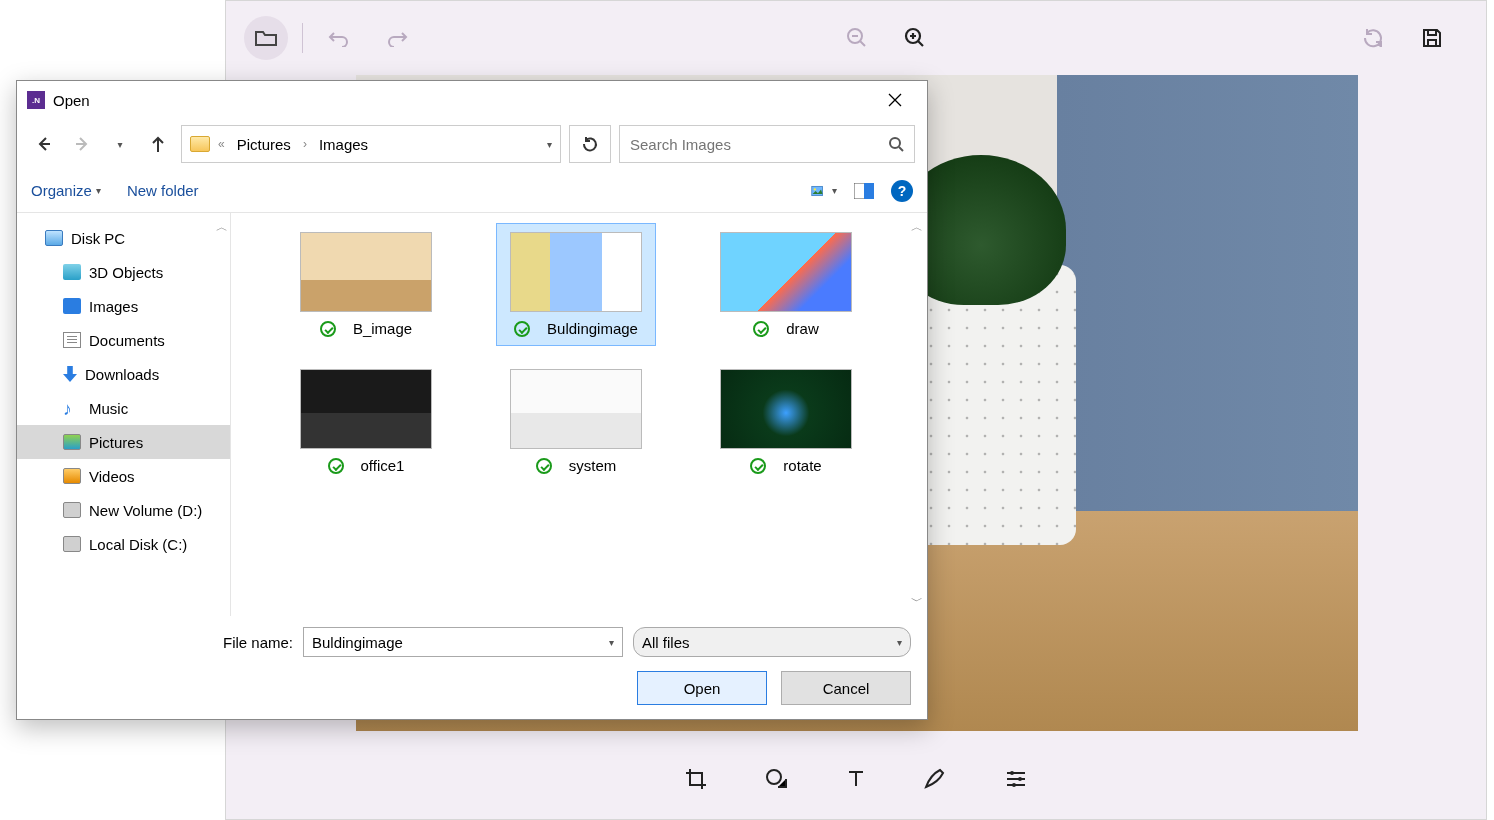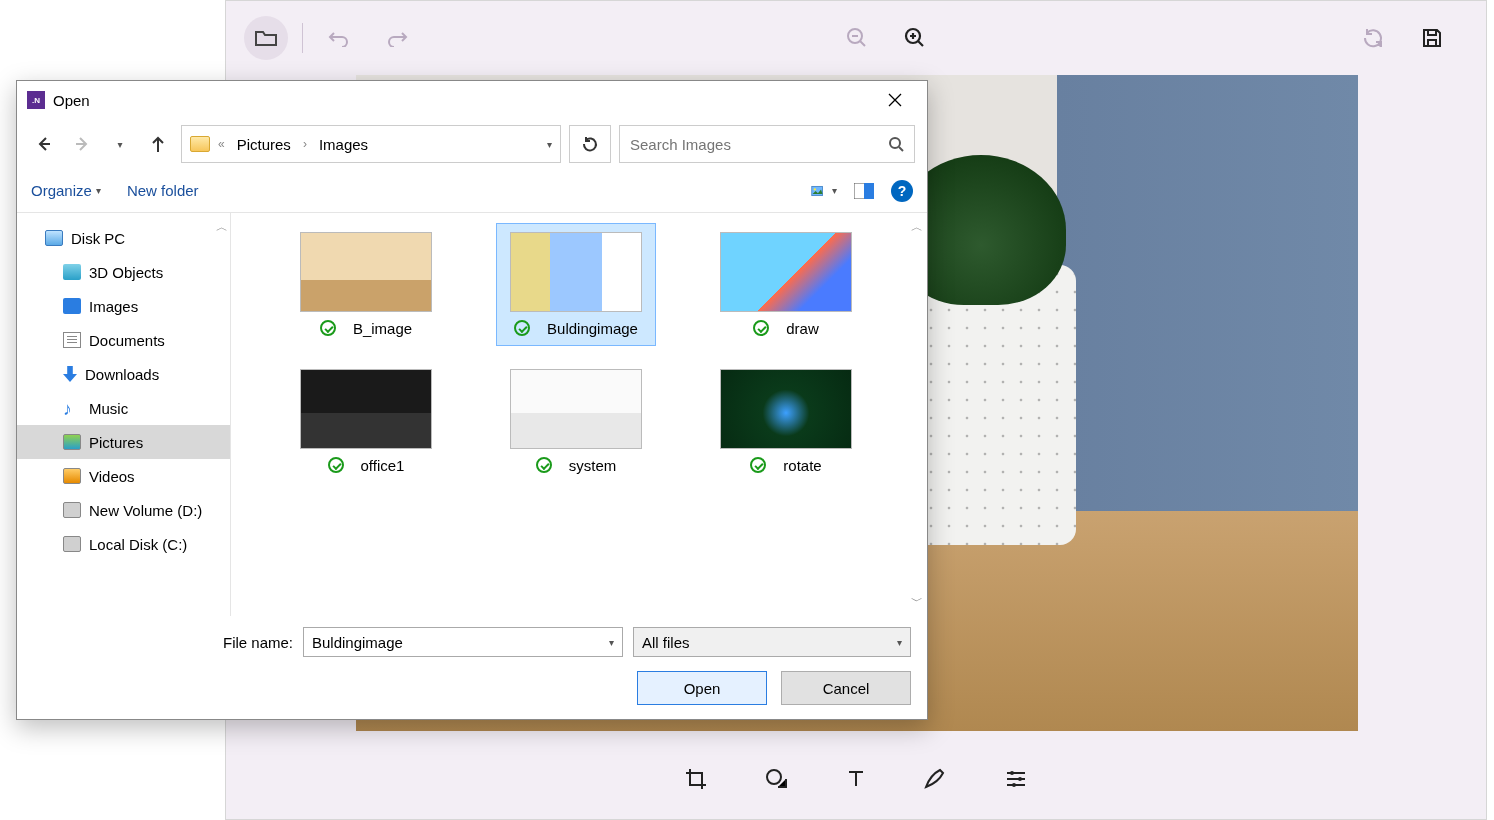--- a/index.html
+++ b/index.html
@@ -93,32 +93,32 @@
 .grid { display:grid; grid-template-columns: repeat(3, 210px); gap:14px 0; }
 .thumb { width:160px; padding:8px; display:flex; flex-direction:column; align-items:center; gap:8px; border:1px solid transparent; margin:0 auto;}
 .thumb.selected { background:#cde8ff; border:1px solid #7ab8ff; }
 .imgbox { width:132px; height:80px; border:1px solid #bbb; background:#ddd; }
 .imgbox.b1{background:linear-gradient(#f0d9b0 60%,#caa26a 60%);}
 .imgbox.b2{background:linear-gradient(90deg,#e8d98a 30%,#9cc8ff 30%,#9cc8ff 70%,#ffffff 70%);}
 .imgbox.b3{background:linear-gradient(135deg,#6fd3ff 55%,#ff6b4a 55%,#4a7bff 75%);}
 .imgbox.b4{background:linear-gradient(#1a1a1a 55%,#333 55%);}
 .imgbox.b5{background:radial-gradient(circle at 50% 55%,#3da0ff 0,#0a3a1a 30%,#062a12 100%);}
 .imgbox.b6{background:linear-gradient(#fafafa 55%,#e8e8e8 55%);}
-.label { display:flex; align-items:flex-start; gap:17px; font-size:15px; }
+.label { display:flex; align-items:center; gap:17px; font-size:15px; }
 .syncok { width:16px;height:16px;border:2px solid #1a9a1a;border-radius:50%;position:relative; }
 .syncok::after{content:"";position:absolute;left:3px;top:4px;width:6px;height:3px;border-left:2px solid #1a9a1a;border-bottom:2px solid #1a9a1a;transform:rotate(-45deg);}
 .files-scroll{position:absolute;right:4px;top:6px;color:#888;font-size:12px;}
 .files-scroll.bot{top:auto;bottom:6px;}
 
 .footer { padding:10px 16px 14px 16px; display:flex; flex-direction:column; gap:14px; border-top:1px solid #fff; }
 .fn-row { display:flex; align-items:center; gap:10px; justify-content:flex-end; }
 .fn-label { font-size:15px; }
 .fn-combo { height:30px; border:1px solid #aaa; display:flex; align-items:center; padding:0 8px; font-size:15px; background:#fff; justify-content:space-between; }
 .fn-combo.name{width:320px;}
-.fn-combo.filter{width:278px;background:#f0f0f0;}
+.fn-combo.filter{width:278px;background:#f0f0f0;border-radius:12px;}
 .btn-row { display:flex; gap:14px; justify-content:flex-end; }
 .btn { width:130px;height:34px;border:1px solid #adadad;background:#e1e1e1;font-size:15px;display:flex;align-items:center;justify-content:center; }
 .btn.primary { border:1px solid #2a7de1; background:#e5f1ff; }
 .caret{font-size:10px;color:#555;}
 
 svg{display:block;}
 </style>
 </head>
 <body>
 

